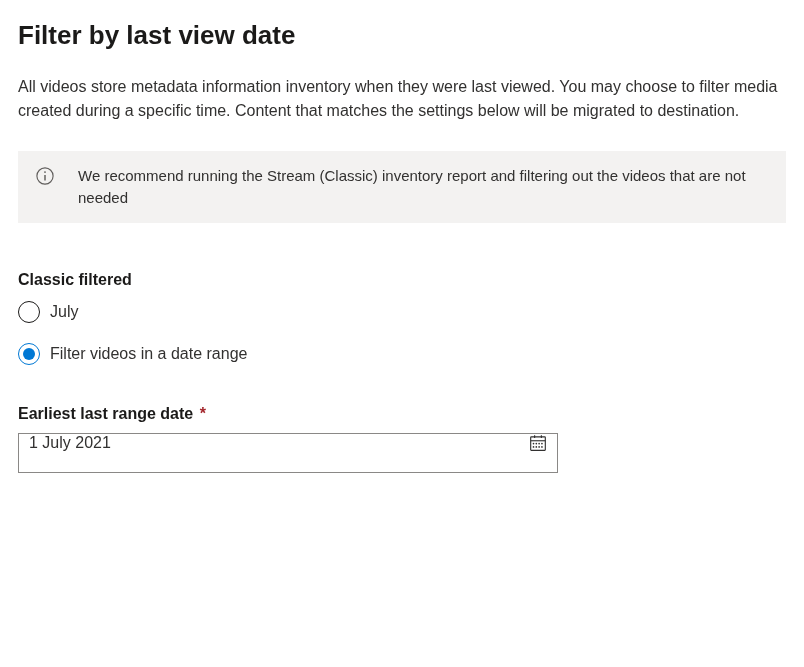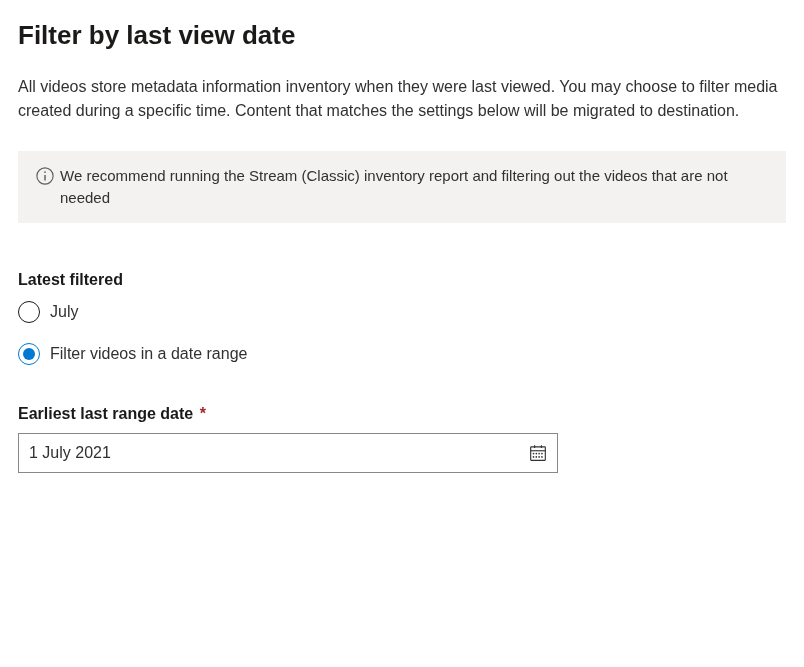--- a/index.html
+++ b/index.html
@@ -25,21 +25,21 @@
       line-height: 1.5;
       color: #323130;
       margin-bottom: 28px;
       max-width: 760px;
     }
     .info-banner {
       background: #f3f2f1;
       padding: 14px 18px;
       display: flex;
       align-items: flex-start;
-      gap: 6px;
+      gap: 24px;
       margin-bottom: 48px;
     }
     .info-icon-wrapper {
       flex-shrink: 0;
       padding-top: 2px;
     }
     .info-icon-wrapper svg {
       width: 18px;
       height: 18px;
       display: block;
@@ -96,21 +96,21 @@
       font-weight: 600;
       color: #1b1a19;
       margin-bottom: 10px;
     }
     .required {
       color: #a4262c;
       margin-left: 2px;
     }
     .date-input-wrapper {
       display: flex;
-      align-items: center;
+      align-items: flex-start;
       border: 1px solid #8a8886;
       height: 40px;
       width: 540px;
       padding: 0 10px;
     }
     .date-input {
       flex: 1;
       border: none;
       outline: none;
       font-size: 16px;
@@ -139,21 +139,21 @@
   <span class="info-icon-wrapper">
     <svg viewBox="0 0 16 16" fill="none" stroke="#605e5c" stroke-width="1">
       <circle cx="8" cy="8" r="7.2"></circle>
       <line x1="8" y1="7" x2="8" y2="12" stroke-width="1.3"></line>
       <circle cx="8" cy="4.5" r="0.8" fill="#605e5c" stroke="none"></circle>
     </svg>
   </span>
   <span class="info-text">We recommend running the Stream (Classic) inventory report and filtering out the videos that are not needed</span>
 </div>
 
-<div class="section-label">Latest filtered</div>
+<div class="section-label">Classic filtered</div>
 
 <div class="radio-group">
   <div class="radio-option">
     <span class="radio-circle"></span>
     <span class="radio-label">July</span>
   </div>
   <div class="radio-option">
     <span class="radio-circle selected">
       <span class="radio-dot"></span>
     </span>

